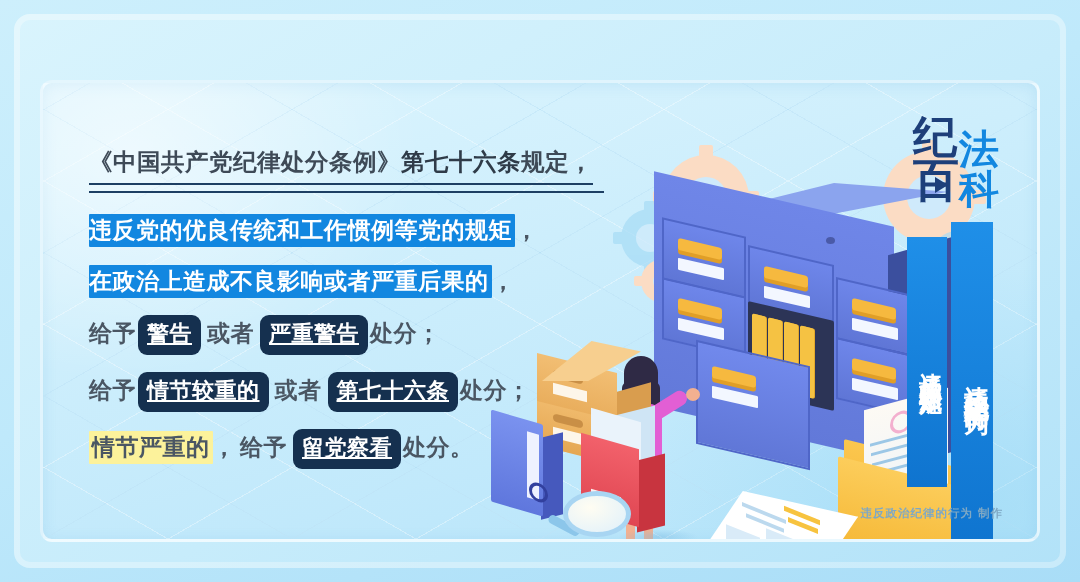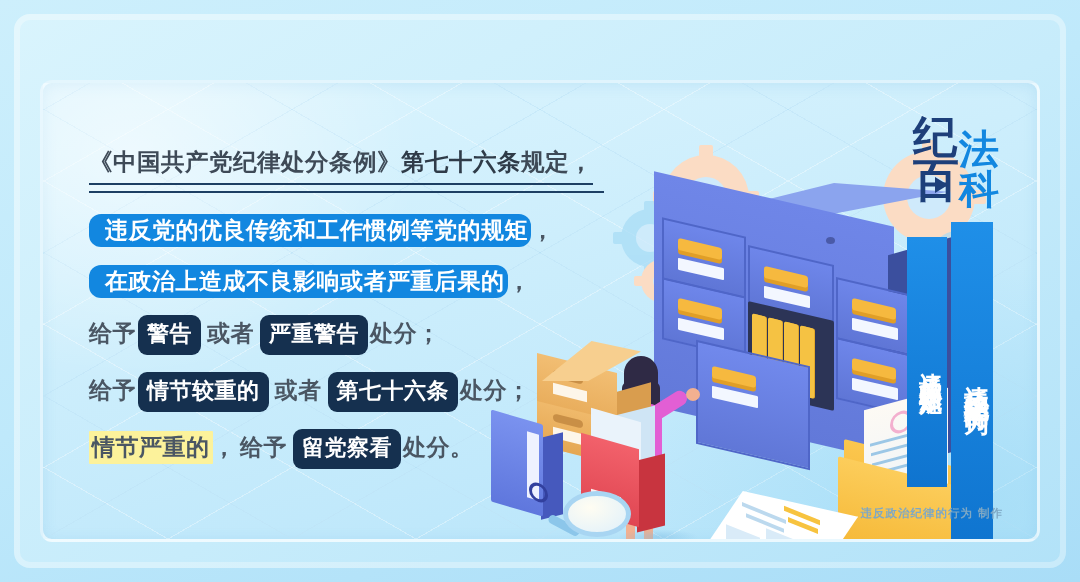--- a/index.html
+++ b/index.html
@@ -60,29 +60,29 @@
     margin:0 0 17px 0;white-space:nowrap;
     font-size:23px;line-height:34px;color:#4a5663;font-weight:700;
     letter-spacing:.5px;
   }
   .line.title{font-size:23.5px;color:#3e4a57;display:inline-block;
     padding-bottom:4px;border-bottom:2px solid #1d3f63;margin-bottom:3px;}
   .title-under{width:515px;height:2px;background:#1d3f63;margin:3px 0 20px 0;}
   .bold-seg{font-weight:900;color:#2f3b48;}
   .hl-blue{
     background:#1287e0;color:#ffffff;font-weight:700;
-    padding:3px 3px 4px 16px;border-radius:12px;
+    padding:3px 3px 4px 0;border-radius:1px;
   }
   .hl-yellow{
     background:#fcf29b;color:#4a5663;font-weight:700;
     padding:3px 3px 4px 3px;border-radius:1px;
   }
   .pill{
     display:inline-block;background:#15304f;color:#ffffff;font-weight:700;
-    padding:2px 9px 4px 9px;border-radius:9px;margin:0 2px;font-size:22px;
+    padding:2px 9px 4px 9px;border-radius:9px;margin:0 2px;font-size:22px;text-decoration:underline;
   }
   .sep{display:inline-block;padding:0 4px;}
 
   
   .illus{position:absolute;left:470px;top:78px;width:450px;height:420px;}
   .gear{position:absolute;border-radius:50%;}
   .gear .hole{position:absolute;border-radius:50%;}
   .tooth{position:absolute;border-radius:2px;}
 
   

